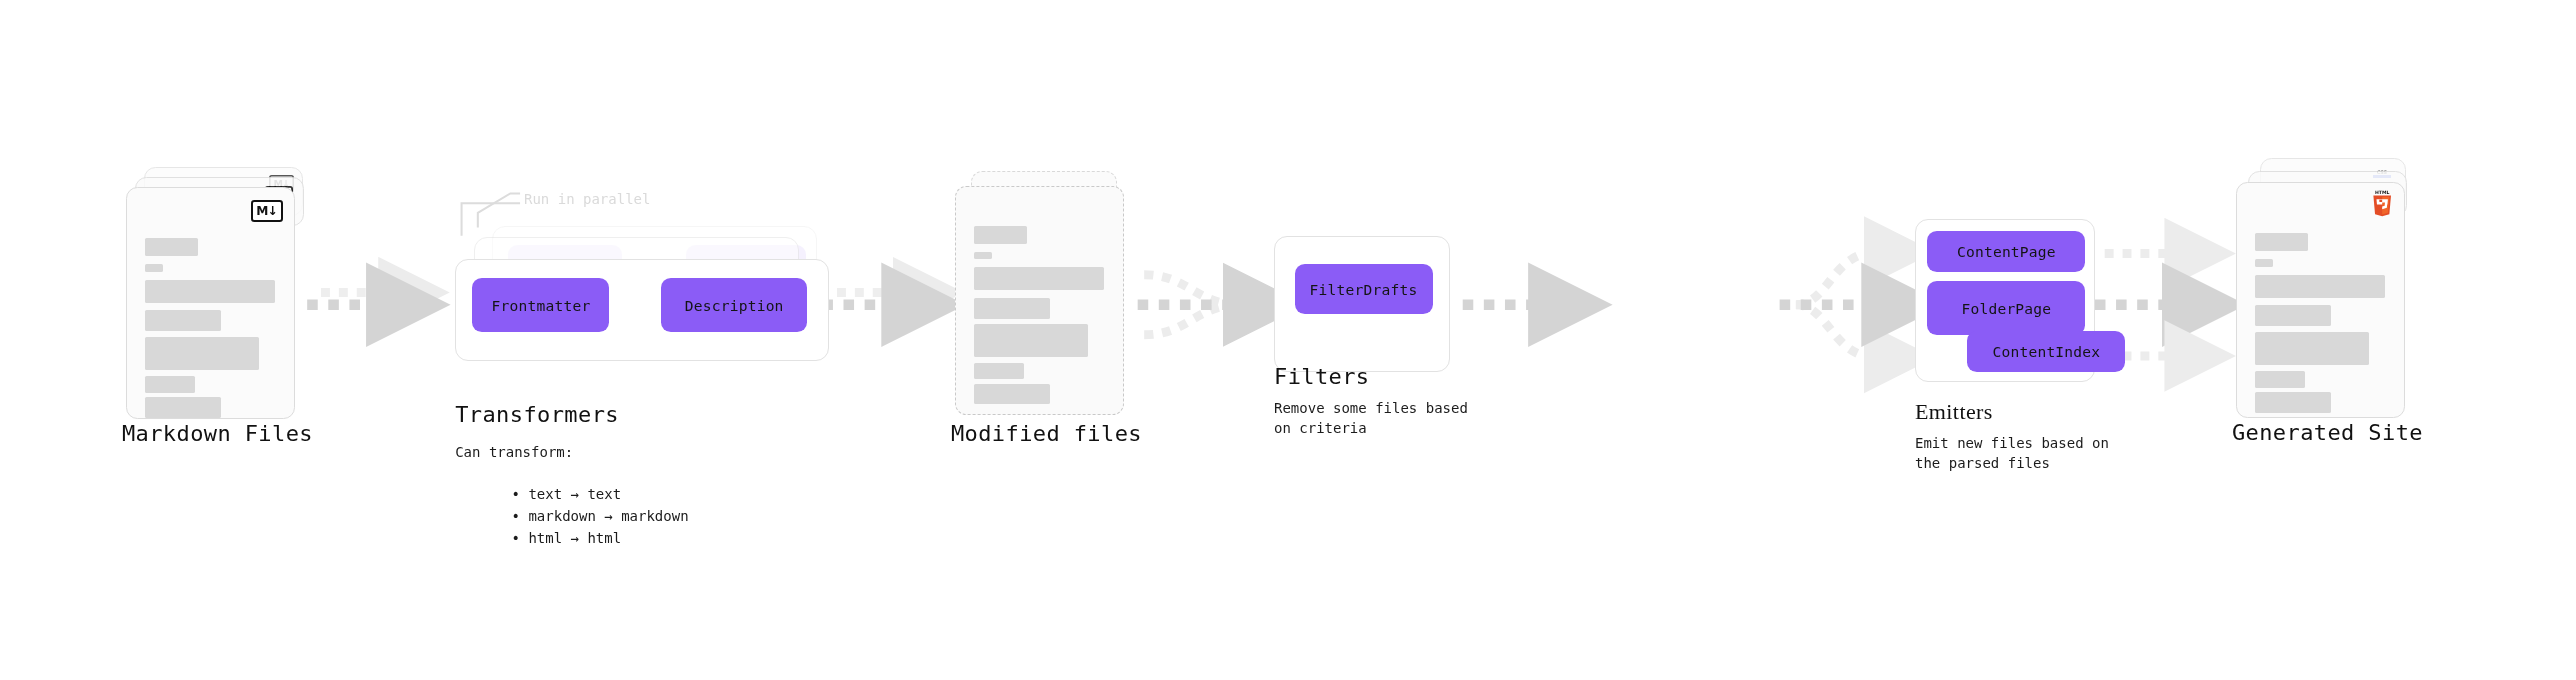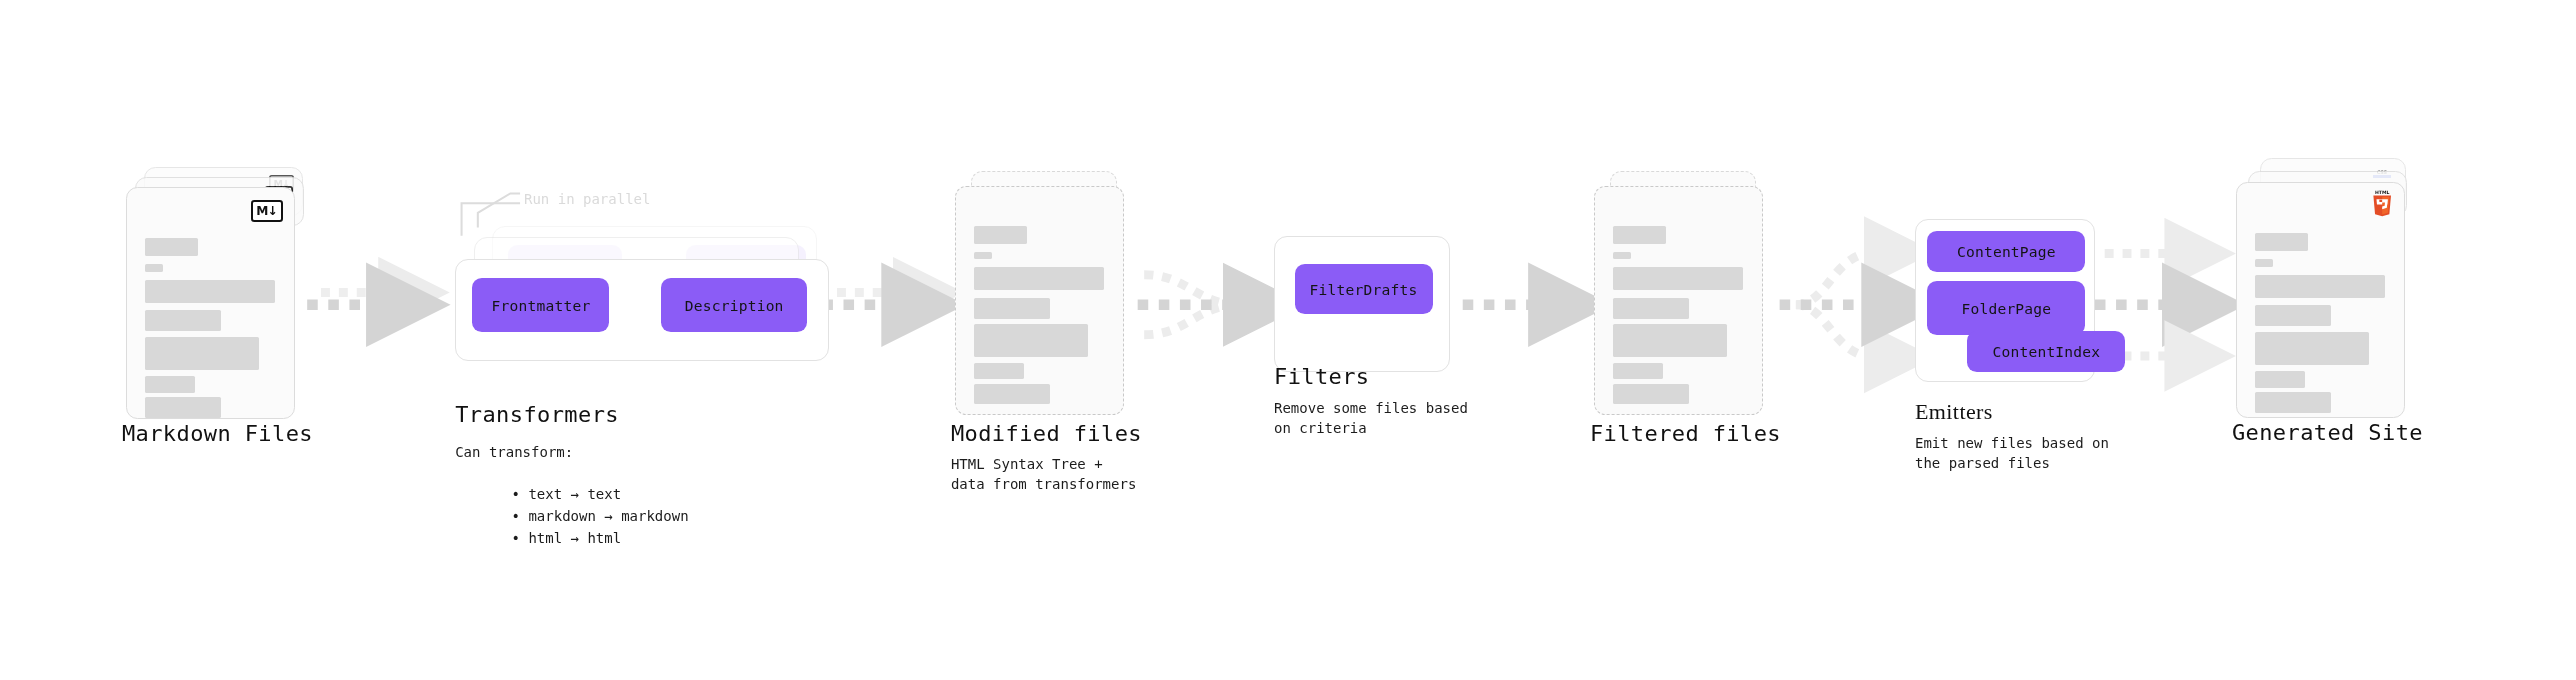--- a/index.html
+++ b/index.html
@@ -183,48 +183,31 @@
         <div class="skel" style="left:18px;top:39px;width:53px;height:18px;"></div>
         <div class="skel" style="left:18px;top:65px;width:18px;height:7.3px;"></div>
         <div class="skel" style="left:18px;top:80px;width:130px;height:23px;"></div>
         <div class="skel" style="left:18px;top:111px;width:76px;height:21px;"></div>
         <div class="skel" style="left:18px;top:137px;width:114px;height:33px;"></div>
         <div class="skel" style="left:18px;top:176px;width:50px;height:16.3px;"></div>
         <div class="skel" style="left:18px;top:197px;width:76px;height:20.3px;"></div>
       </div>
     </div>
     <div class="title" style="left:-4.1px;top:250px;">Modified files</div>
-    <div class="sub" style="left:-4.1px;top:284px;">HTML Syntax Tree +
-data from transformers</div>
   </div>
 
   <div class="node" style="left:1274px;top:236px;">
     <div class="pbox" style="left:0;top:0;width:176px;height:136px;">
       <div class="pill" style="left:19.5px;top:27px;width:138px;height:50px;">FilterDrafts</div>
     </div>
     <div class="title" style="left:0;top:128px;">Filters</div>
     <div class="sub" style="left:0;top:163px;">Remove some files based
 on criteria</div>
   </div>
 
-  <div class="node" style="left:1594px;top:171px;">
-    <div class="stack" style="width:187px;height:244px;">
-      <div class="card dashed ghost2" style="left:16.3px;top:0;width:146px;height:41px;"></div>
-      <div class="card dashed" style="left:0;top:14.6px;width:169px;height:229px;">
-        <div class="skel" style="left:18px;top:39px;width:53px;height:18px;"></div>
-        <div class="skel" style="left:18px;top:65px;width:18px;height:7.3px;"></div>
-        <div class="skel" style="left:18px;top:80px;width:130px;height:23px;"></div>
-        <div class="skel" style="left:18px;top:111px;width:76px;height:21px;"></div>
-        <div class="skel" style="left:18px;top:137px;width:114px;height:33px;"></div>
-        <div class="skel" style="left:18px;top:176px;width:50px;height:16.3px;"></div>
-        <div class="skel" style="left:18px;top:197px;width:76px;height:20.3px;"></div>
-      </div>
-    </div>
-    <div class="title" style="left:-4.1px;top:250px;">Filtered files</div>
-  </div>
 
   <div class="node" style="left:1915px;top:219px;">
     <div class="pbox" style="left:0;top:0;width:180px;height:163px;">
       <div class="pill" style="left:11.4px;top:10.6px;width:158px;height:41px;">ContentPage</div>
       <div class="pill" style="left:11.4px;top:61px;width:158px;height:54px;">FolderPage</div>
       <div class="pill" style="left:11.4px;top:111px;width:158px;height:41px;margin-left:40px;">ContentIndex</div>
     </div>
     <div class="title" style="left:0;top:180px;font-family:Liberation Serif, serif;">Emitters</div>
     <div class="sub" style="left:0;top:215px;">Emit new files based on
 the parsed files</div>

